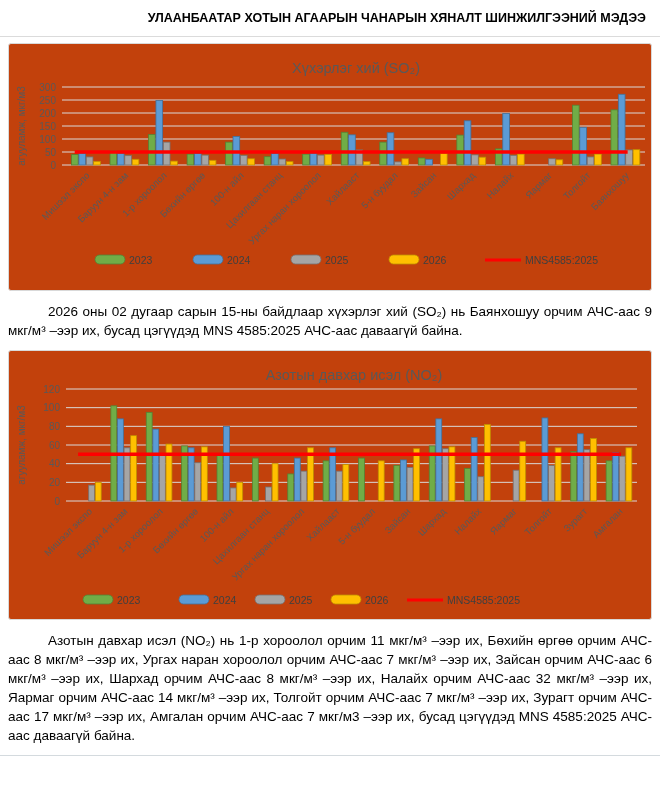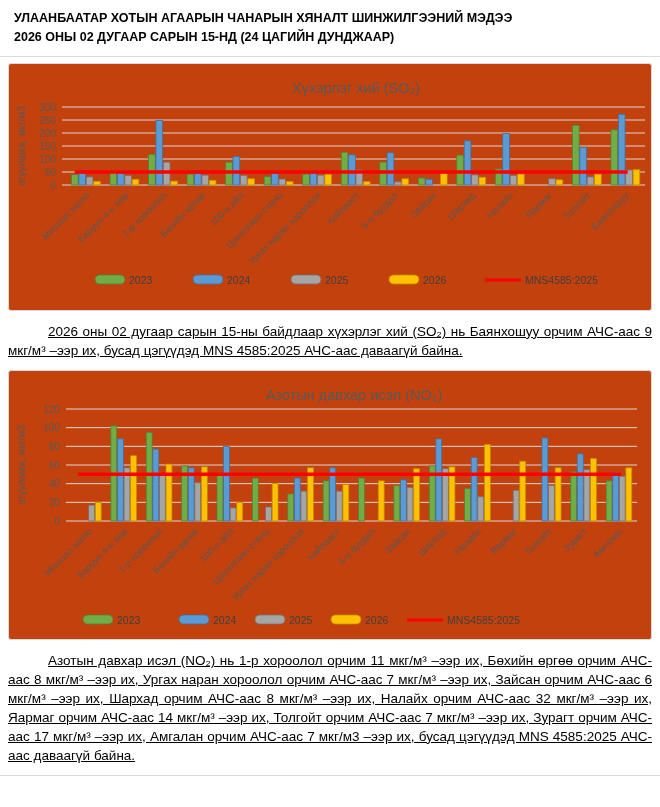--- a/index.html
+++ b/index.html
@@ -1,30 +1,29 @@
 <!DOCTYPE html>
 <html><head>
 <meta charset="utf-8">
 <style>
   html,body{margin:0;padding:0;background:#fff;}
   body{width:660px;font-family:"Liberation Sans",sans-serif;color:#000;}
-  .doc-title{text-align:left;font-weight:bold;font-size:12.5px;line-height:1.55;padding:9px 14px 4px;}
+  .doc-title{text-align:right;font-weight:bold;font-size:12.5px;line-height:1.55;padding:9px 14px 4px;}
   .rule{border-top:1px solid #dbdbdb;margin:4px 0 6px;}
   .chart-panel{margin:0 8px;border:1px solid #d9d9d9;border-radius:3px;background:#c2410c;overflow:hidden;}
   .chart-panel svg{display:block;}
-  .para{margin:11px 8px 10px;font-size:13.5px;line-height:19px;text-align:justify;text-indent:40px;text-decoration:underline;}
+  .para{margin:11px 8px 10px;font-size:13.5px;line-height:19px;text-align:justify;text-indent:40px;}
   .bottom-rule{border-top:1px solid #d4dade;margin-top:6px;}
   svg text{font-family:"Liberation Sans",sans-serif;}
 </style>
 </head>
 <body>
 
 <div class="doc-title">
   <div>УЛААНБААТАР ХОТЫН АГААРЫН ЧАНАРЫН ХЯНАЛТ ШИНЖИЛГЭЭНИЙ МЭДЭЭ</div>
-  <div>2026 ОНЫ 02 ДУГААР САРЫН 15-НД (24 ЦАГИЙН ДУНДЖААР)</div>
 </div>
 <div class="rule"></div>
 
 <div class="chart-panel">
   <svg width="644" height="246" viewBox="0 0 644 246">
       <text x="347" y="29" text-anchor="middle" font-size="14.5" fill="#595959">Хүхэрлэг хий (SO₂)</text>
       <line x1="53" x2="636" y1="121" y2="121" stroke="#D9D9D9" stroke-width="1"></line>
       <text x="47" y="124.5" text-anchor="end" font-size="10" fill="#595959">0</text>
       <line x1="53" x2="636" y1="108" y2="108" stroke="#D9D9D9" stroke-width="1"></line>
       <text x="47" y="111.5" text-anchor="end" font-size="10" fill="#595959">50</text>

